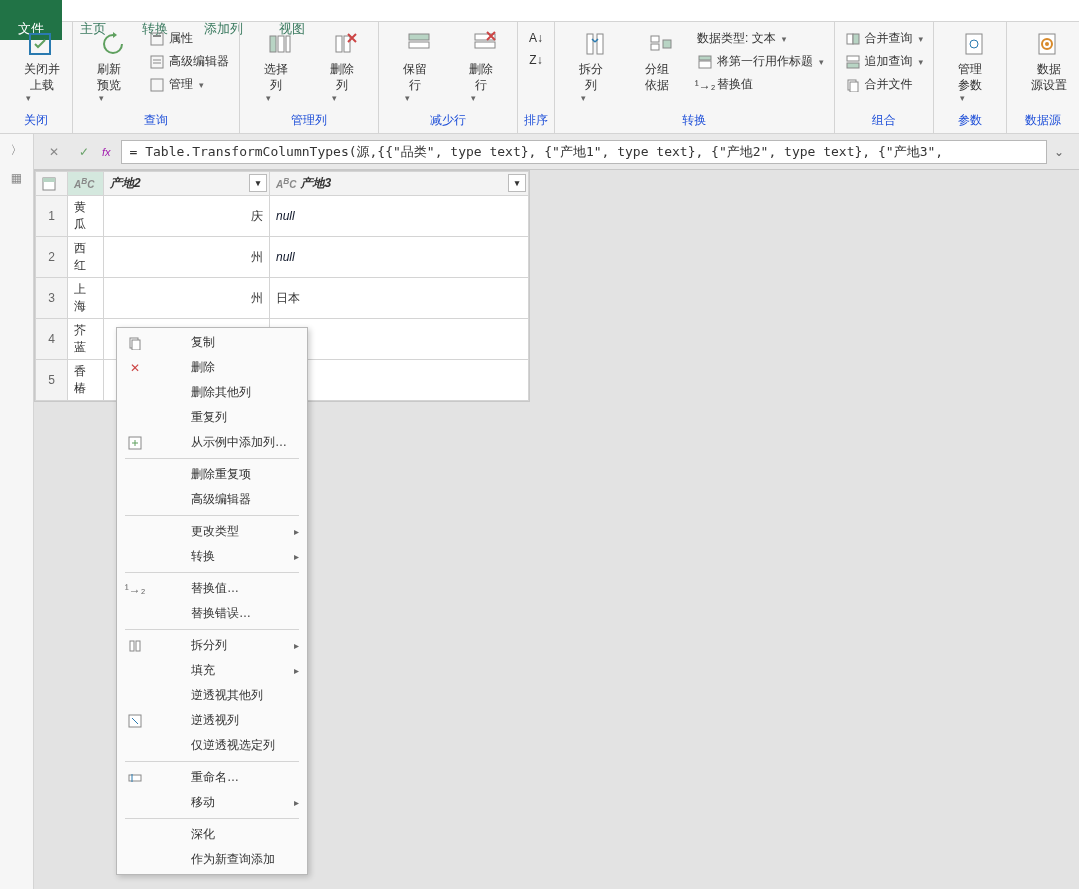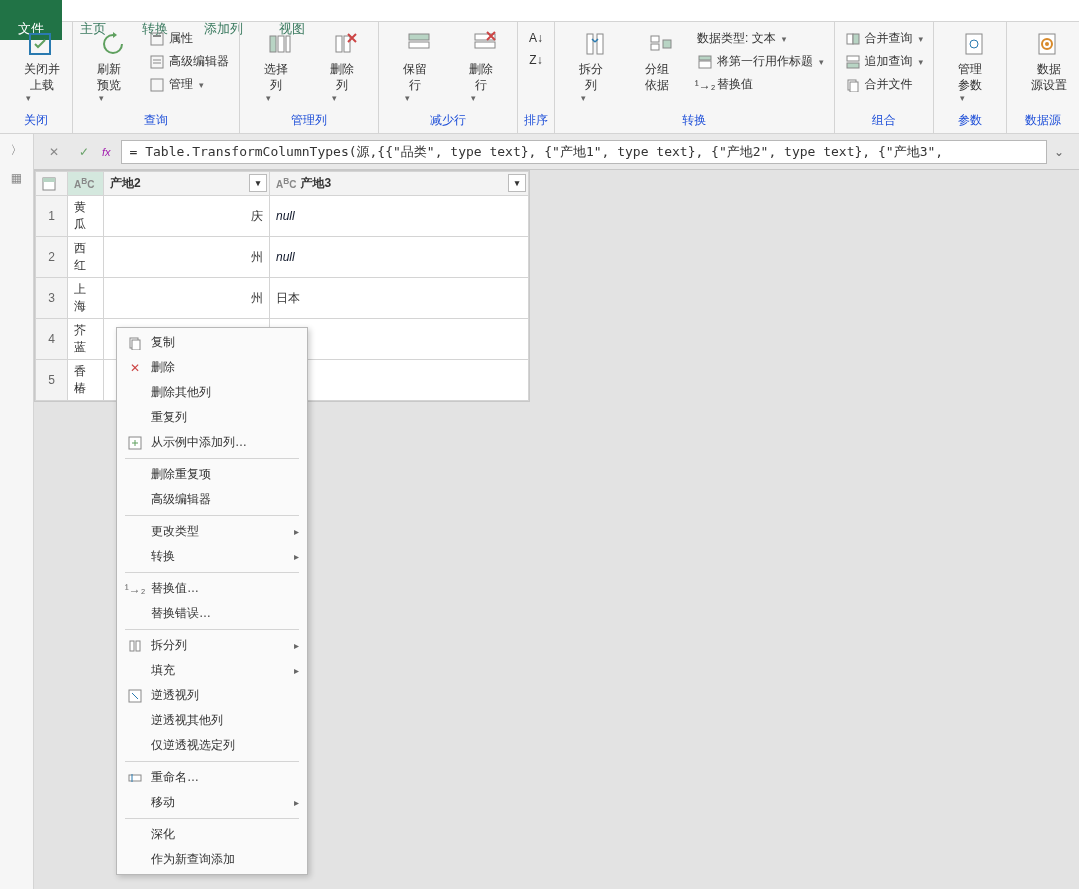--- a/index.html
+++ b/index.html
@@ -37,28 +37,28 @@
 .fb-input { flex: 1; background: #fff; border: 1px solid #b8b8b8; padding: 4px 8px; font-family: Consolas, monospace; font-size: 13px; color: #333; height: 24px; display: flex; align-items: center; overflow: hidden; white-space: nowrap; }
 .fb-expand { width: 24px; text-align: center; cursor: pointer; color: #666; }
 
 
 .grid-wrap { background: #fff; border: 1px solid #c8c8c8; margin: 0; width: 496px; }
 .grid { border-collapse: collapse; width: 100%; font-size: 12px; }
 .grid th, .grid td { border: 1px solid #d4d4d4; padding: 3px 6px; text-align: left; height: 24px; }
 .grid th.rownum, .grid td.rownum { width: 32px; text-align: center; background: #f3f3f3; color: #666; }
 .grid th.colhead { background: #f3f3f3; position: relative; }
 .grid th.colhead.sel { background: #d4e8de; }
-.colhead-inner { display: flex; align-items: center; gap: 4px; }
+.colhead-inner { display: flex; align-items: center; gap: 4px; font-style: italic; }
 .type-ico { font-size: 10px; color: #888; }
 .col-drop { position: absolute; right: 2px; top: 2px; width: 18px; height: 18px; border: 1px solid #bbb; background: #fff; display: flex; align-items: center; justify-content: center; font-size: 9px; cursor: pointer; }
 .null-val { color: #0f172a; font-style: italic; text-align: right; }
 
 
 .context-menu { position: absolute; left: 116px; top: 327px; width: 192px; background: #fafafa; border: 1px solid #b8b8b8; box-shadow: 2px 2px 6px rgba(0,0,0,0.2); padding: 2px 0; z-index: 100; }
-.menu-item { display: flex; align-items: center; padding: 4px 10px 4px 8px; font-size: 12px; cursor: pointer; position: relative; }
+.menu-item { display: flex; align-items: center; padding: 4px 10px 4px 8px; font-size: 12px; cursor: pointer; position: relative; gap: 40px; }
 .menu-ico { width: 20px; height: 16px; display: flex; align-items: center; justify-content: center; margin-right: 6px; color: #666; }
 .menu-sep { height: 1px; background: #d4d4d4; margin: 3px 8px; }
 .menu-arrow { position: absolute; right: 8px; font-size: 10px; color: #666; }
 
 svg { display: block; }
 </style>
 </head>
 <body>
 
 <div class="tabs-bar">
@@ -508,34 +508,34 @@
       </span>
       <span>拆分列</span>
       <span class="menu-arrow">▸</span>
     </div>
   <div class="menu-item">
       <span class="menu-ico"></span>
       <span>填充</span>
       <span class="menu-arrow">▸</span>
     </div>
   <div class="menu-item">
+      <span class="menu-ico"></span>
+      <span>逆透视其他列</span>
+    </div>
+  <div class="menu-item">
       <span class="menu-ico">
         <svg width="14" height="14">
           <rect x="1" y="1" width="12" height="12" fill="#fff" stroke="#888"></rect>
           <path d="M4 4 l6 6" stroke="#2a7ab0"></path>
         </svg>
       </span>
       <span>逆透视列</span>
     </div>
   <div class="menu-item">
       <span class="menu-ico"></span>
-      <span>逆透视其他列</span>
-    </div>
-  <div class="menu-item">
-      <span class="menu-ico"></span>
       <span>仅逆透视选定列</span>
     </div>
   <div class="menu-sep"></div>
   <div class="menu-item">
       <span class="menu-ico">
         <svg width="14" height="14">
           <rect x="1" y="4" width="12" height="6" fill="#fff" stroke="#888"></rect>
           <path d="M4 3 v8" stroke="#2a7ab0"></path>
         </svg>
       </span>

